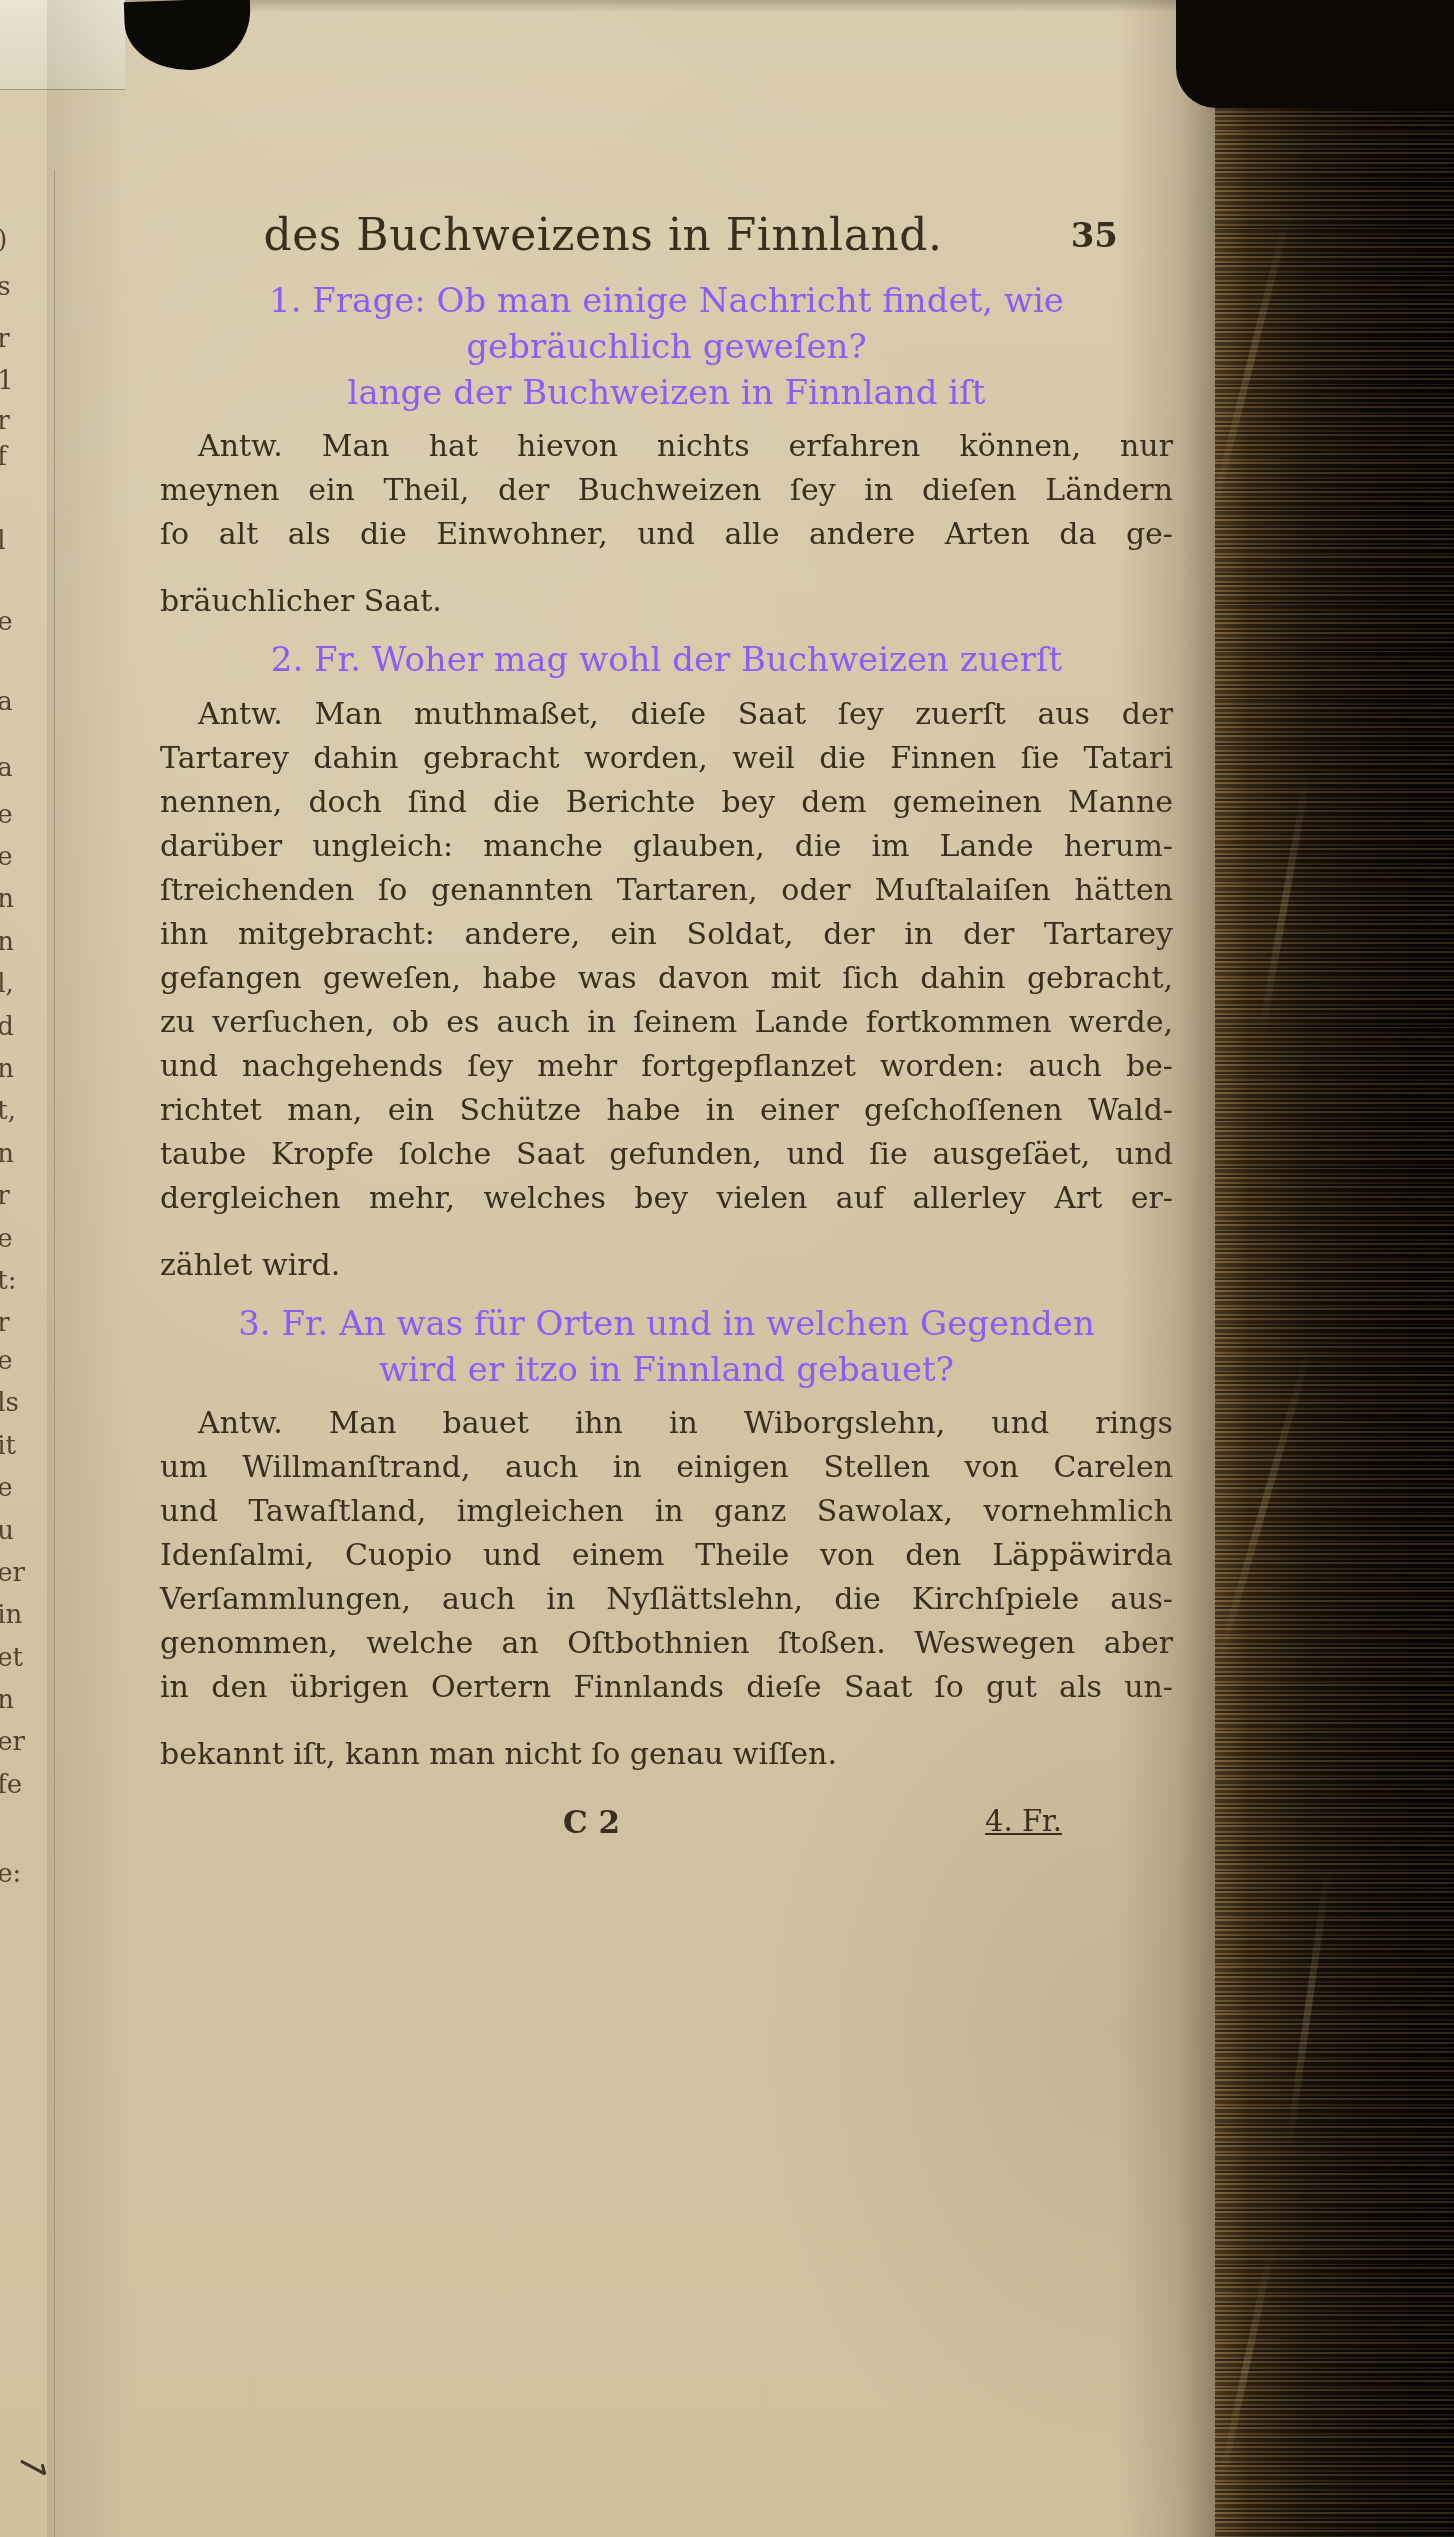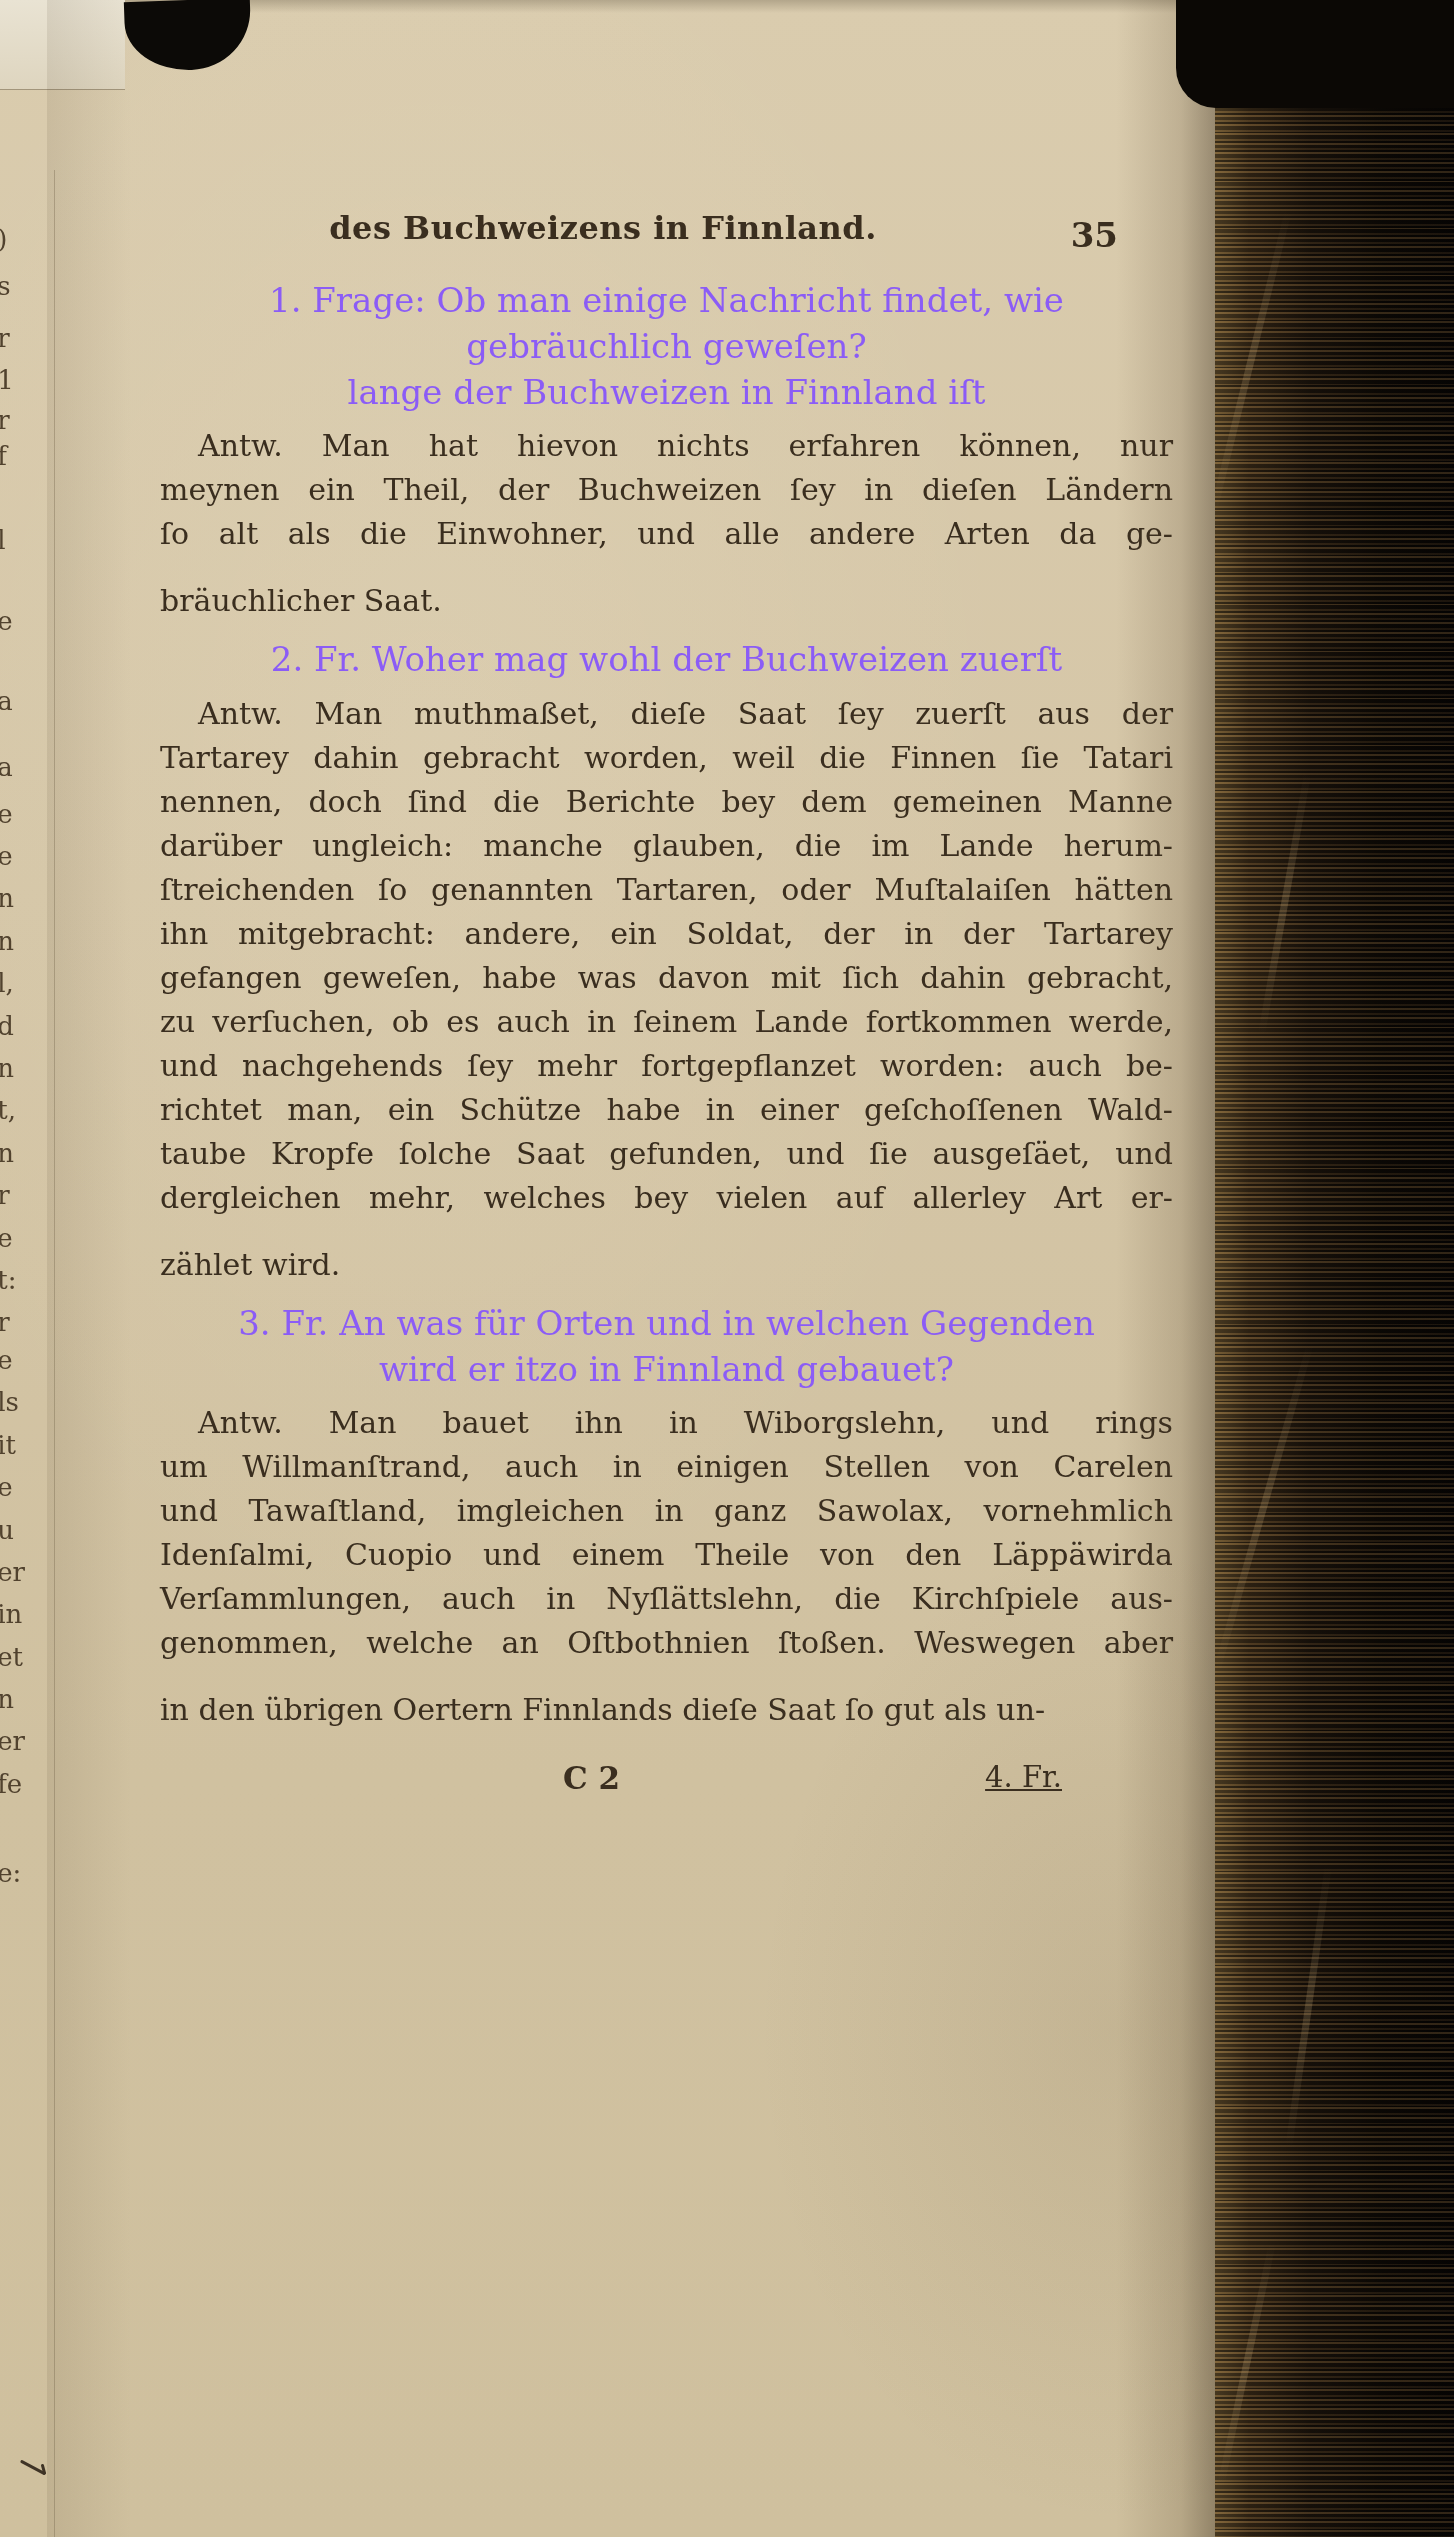--- a/index.html
+++ b/index.html
@@ -50,21 +50,21 @@
   .top-right-dark{
     position:absolute;left:1176px;top:0;width:279px;height:108px;
     background:#0b0805;border-radius:0 0 0 40px;
   }
   
   .margin-frags{position:absolute;left:0;top:0;width:28px;height:2538px;overflow:hidden;}
   .frag{position:absolute;left:-2.8px;font-size:26px;color:#51422e;line-height:1;}
   
   .text-block{position:absolute;left:160px;top:209px;width:1013px;color:#3a2e1f;}
   .page-header{position:relative;text-align:center;padding-right:127px;height:55px;}
-  .page-header .title{font-size:32px;font-weight:bold;letter-spacing:0.5px;}
+  .page-header .title{font-size:44px;font-weight:normal;letter-spacing:0.5px;}
   .page-header .pagenum{position:absolute;right:55px;top:5.7px;font-size:34px;font-weight:bold;padding-right:0;}
   .heading{margin-top:13px;}
   .heading .ln{text-align:center;font-weight:normal;font-size:34px;line-height:46px;color:#8b5cf6;}
   .para{margin-top:9.4px;}
   .para .ln{font-size:30px;line-height:44px;text-align:justify;text-align-last:justify;}
   .para .ln:first-child{text-indent:38px;}
   .para .ln:last-child{text-align-last:left;margin-top:23px;}
   .page-footer{position:relative;margin-top:28px;height:51px;}
   .signature{position:absolute;left:403px;font-size:31px;font-weight:bold;}
   .catchword{position:absolute;right:111px;font-size:29px;text-decoration:underline;}
@@ -166,20 +166,21 @@
         <div class="ln">wird er itzo in Finnland gebauet?</div>
       </div>
     <div class="para">
         <div class="ln">Antw. Man bauet ihn in Wiborgslehn, und rings</div>
         <div class="ln">um Willmanſtrand, auch in einigen Stellen von Carelen</div>
         <div class="ln">und Tawaſtland, imgleichen in ganz Sawolax, vornehmlich</div>
         <div class="ln">Idenſalmi, Cuopio und einem Theile von den Läppäwirda</div>
         <div class="ln">Verſammlungen, auch in Nyſlättslehn, die Kirchſpiele aus-</div>
         <div class="ln">genommen, welche an Oſtbothnien ſtoßen. Weswegen aber</div>
         <div class="ln">in den übrigen Oertern Finnlands dieſe Saat ſo gut als un-</div>
+        <div class="ln">bekannt iſt, kann man nicht ſo genau wiſſen.</div>
       </div>
 
     <div class="page-footer">
       <span class="signature">C 2</span>
       <span class="catchword">4. Fr.</span>
     </div>
 
   </div>
 
   <div class="pen-mark">

